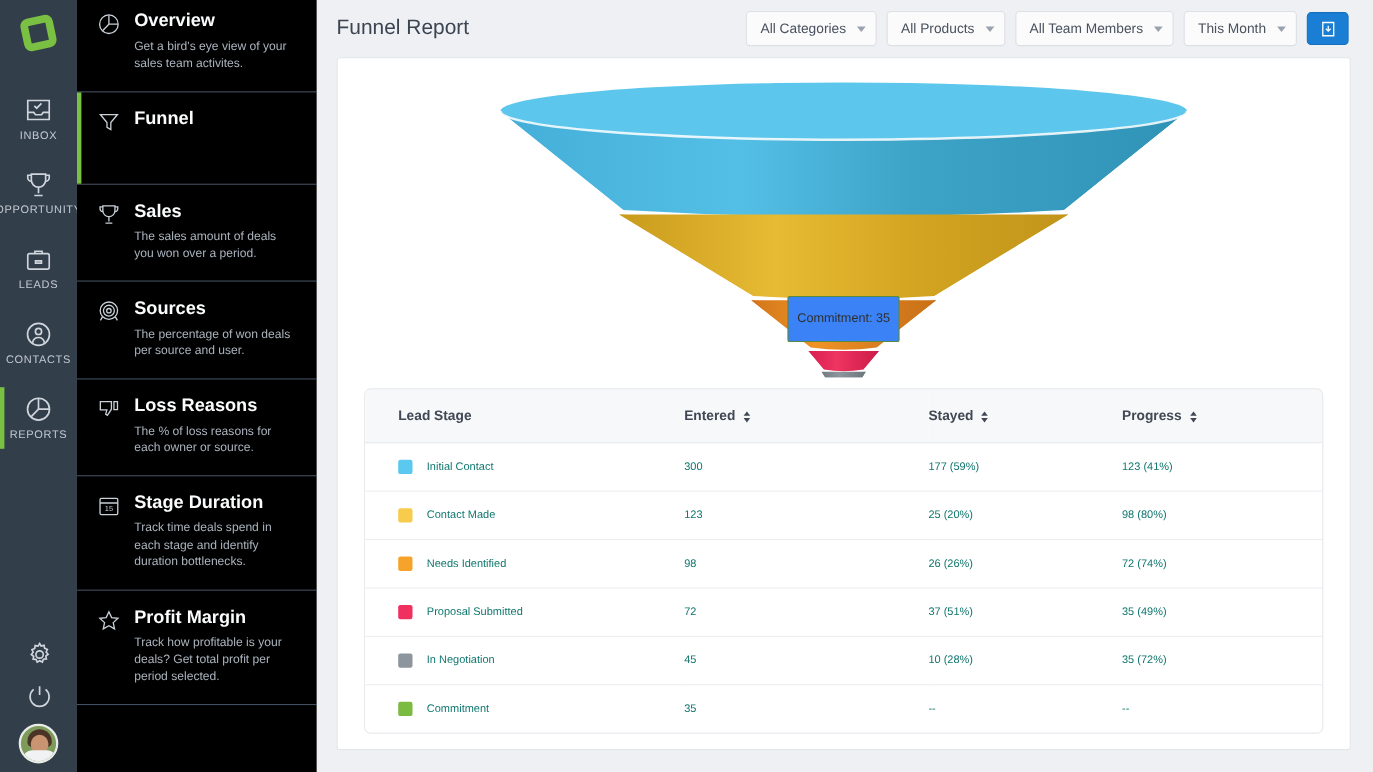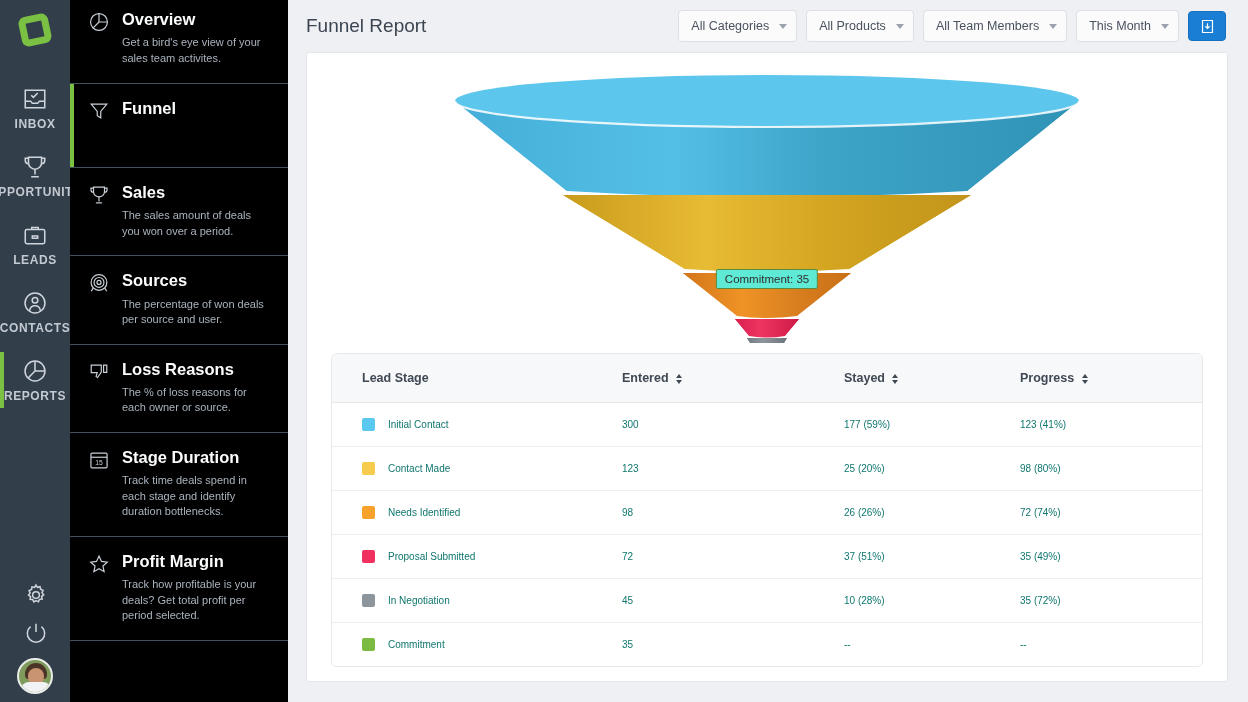--- a/index.html
+++ b/index.html
@@ -27,21 +27,21 @@
     width: 100%; height: 68px; position: relative;
     display: flex; flex-direction: column; align-items: center;
     justify-content: center; gap: 5px; cursor: pointer;
   }
   .rail-item .bar {
     position: absolute; left: 0; top: 6px; bottom: 6px; width: 4px; background: transparent;
   }
   .rail-item.active .bar { background: #7ac143; }
   .rail-ico { width: 26px; height: 26px; color: #cfd5dc; }
   .rail-ico svg { width: 26px; height: 26px; display: block; }
-  .rail-lbl { font-size: 12px; letter-spacing: .6px; color: #c3cad2; font-weight: 700; }
+  .rail-lbl { font-size: 10px; letter-spacing: .6px; color: #c3cad2; font-weight: 400; }
   .rail-bottom {
     position: absolute; bottom: 8px; left: 0; width: 100%;
     display: flex; flex-direction: column; align-items: center; gap: 14px;
   }
   .rail-bottom .rail-ico { width: 24px; height: 24px; }
   .avatar {
     width: 36px; height: 36px; border-radius: 50%; overflow: hidden;
     background: #7e9b5c; border: 2px solid #e9ece8; position: relative;
   }
   .avatar .hair { position:absolute; left:6px; top:3px; width:22px; height:16px; border-radius:11px 11px 4px 4px; background:#4b3326; }
@@ -87,22 +87,22 @@
   .card {
     margin: 0 20px 0 18px; background: #fff; border: 1px solid #e4e6ea;
     border-radius: 3px; height: 630px; padding: 10px 0 0 0;
   }
 
   
   .funnel-area { height: 278px; display: flex; align-items: flex-start; justify-content: center; position: relative; padding-top: 10px; }
   .funnel-svg { display: block; }
   .tooltip {
     position: absolute; left: 50%; transform: translateX(-50%);
-    top: 206px; background: #5eead4; border: 1px solid #5a8a3d; border-radius: 2px;
-    padding: 3px 8px; font-size: 11.5px; color: #2f2f2f; white-space: nowrap; z-index: 5;
+    top: 206px; background: #3b82f6; border: 1px solid #5a8a3d; border-radius: 2px;
+    padding: 14px 8px; font-size: 11.5px; color: #2f2f2f; white-space: nowrap; z-index: 5;
   }
 
   
   .tbl-wrap { margin: 12px 24px; border: 1px solid #e6e8eb; border-radius: 6px; overflow: hidden; }
   table { width: 100%; border-collapse: collapse; }
   thead th {
     background: #f7f8f9; text-align: left; font-size: 12.5px; color: #3f4854;
     font-weight: bold; padding: 17px 10px 17px 0; border-bottom: 1px solid #e6e8eb;
   }
   thead th:first-child { padding-left: 30px; }

